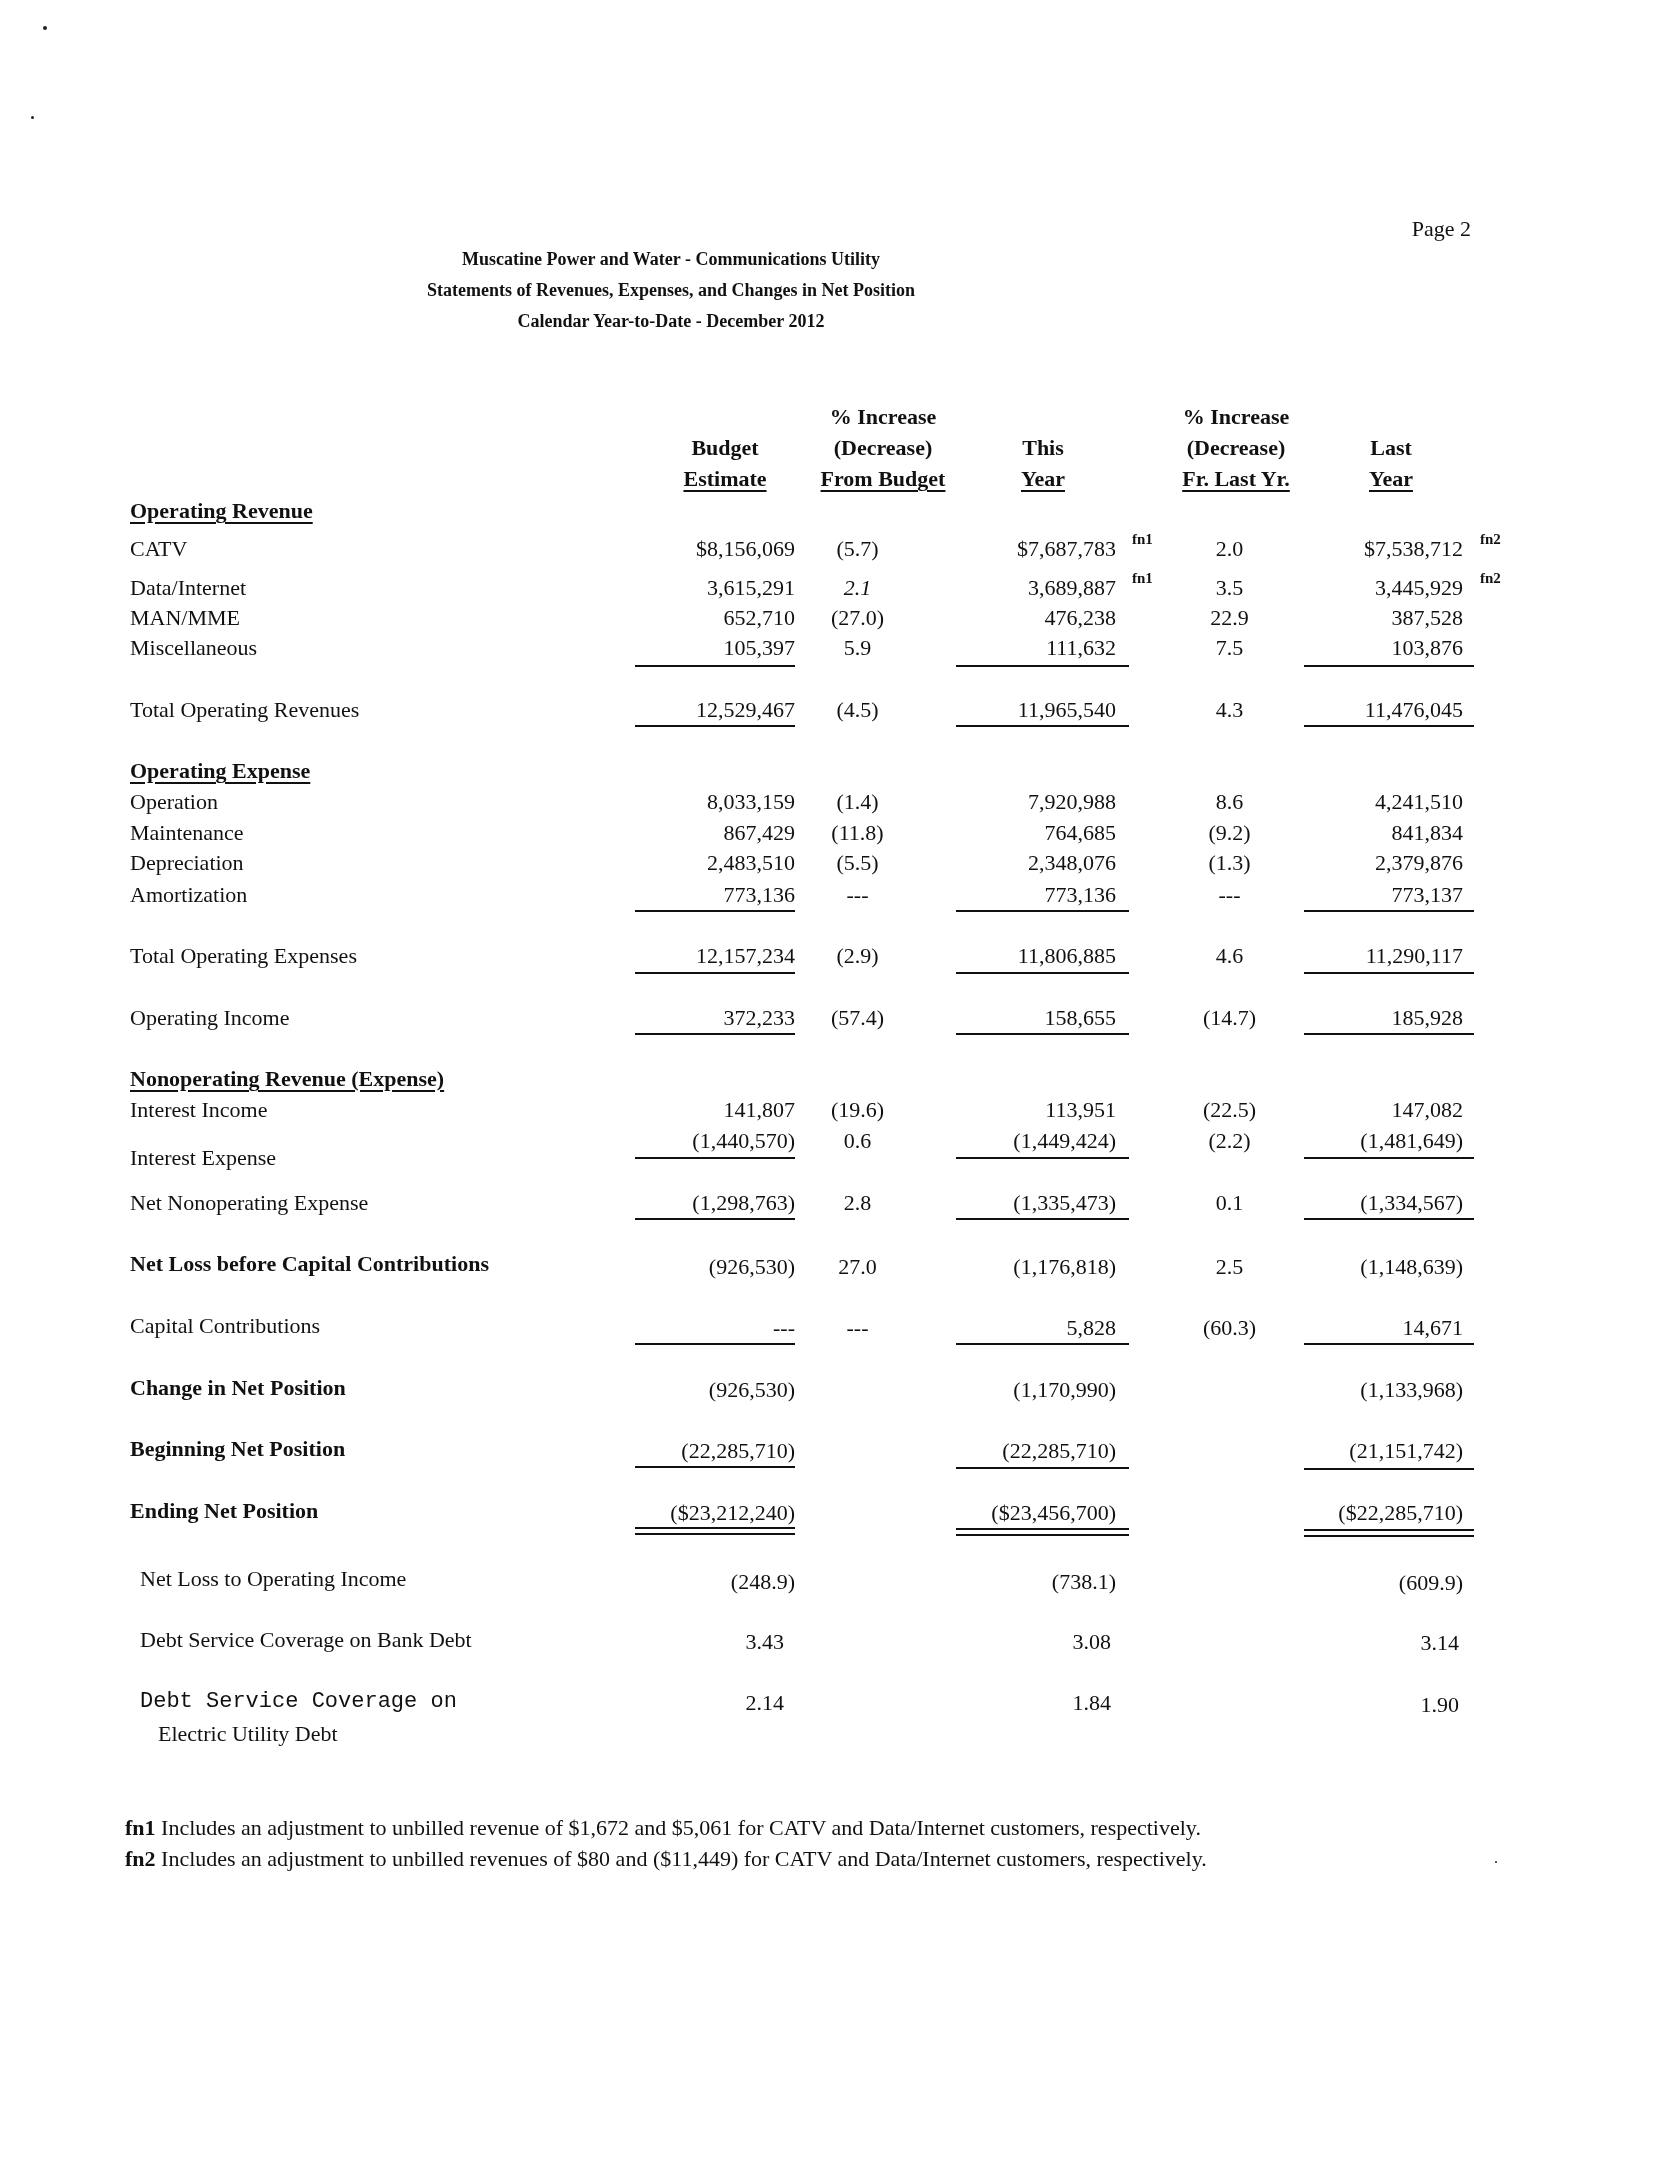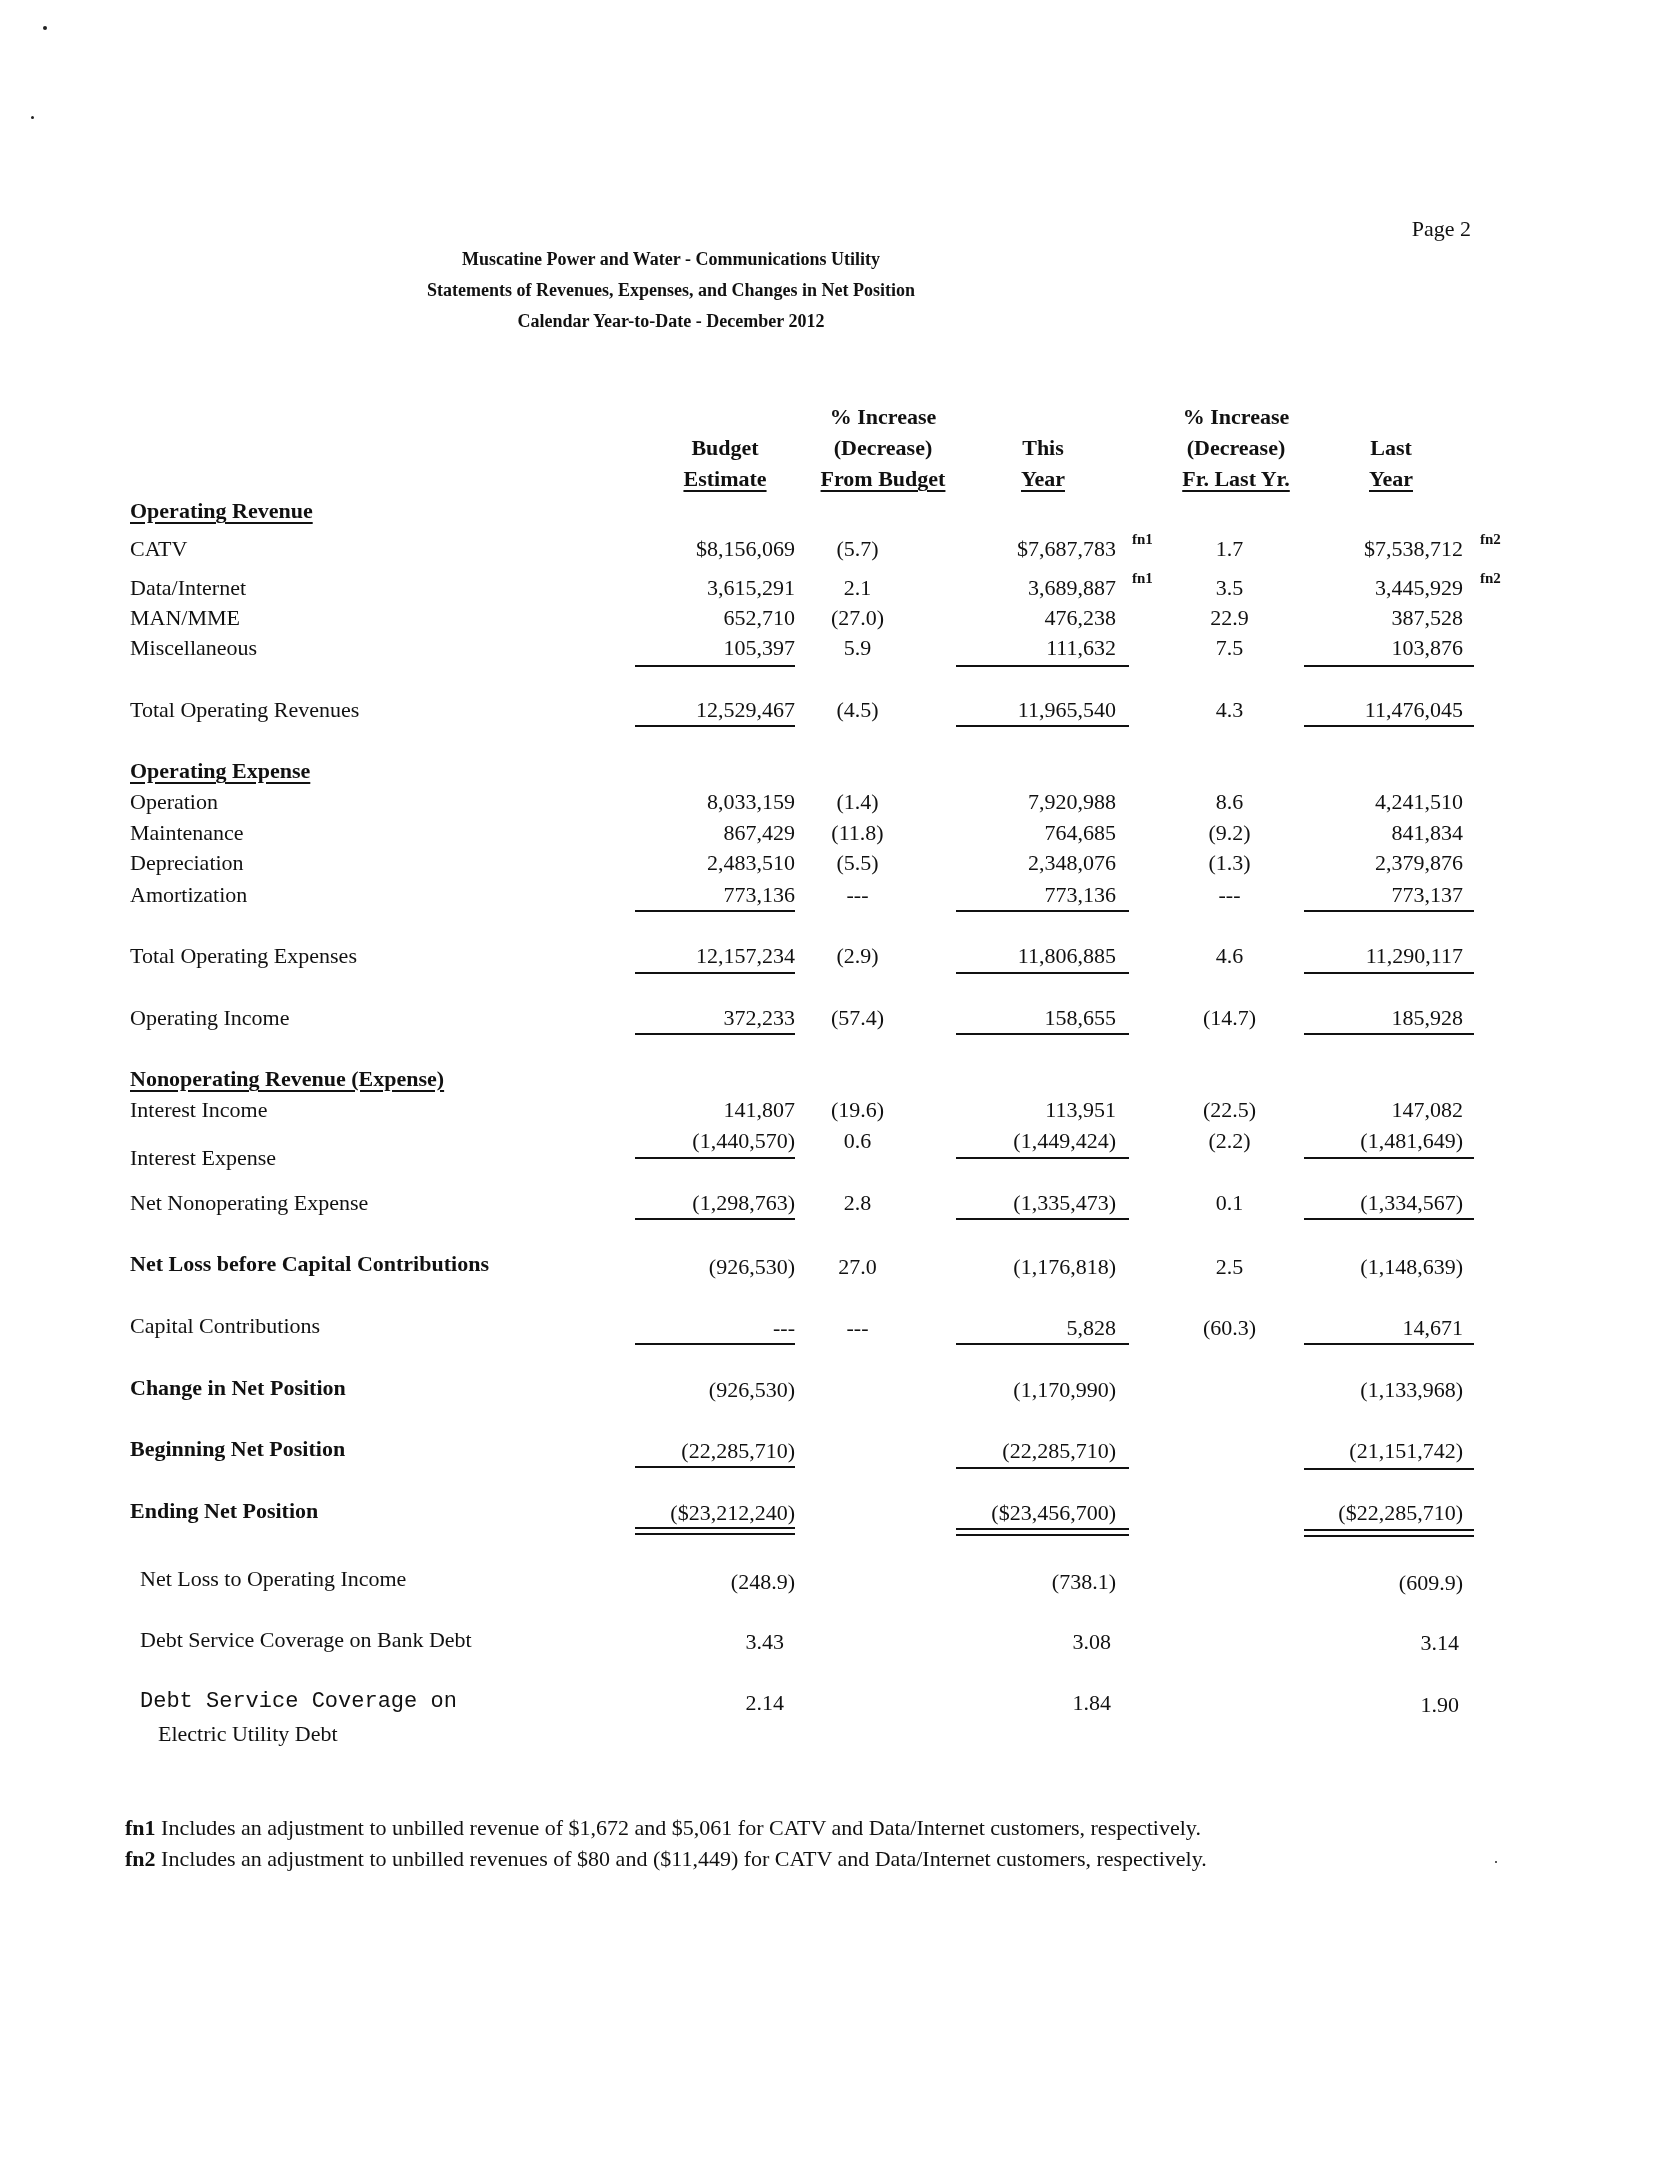--- a/index.html
+++ b/index.html
@@ -65,29 +65,29 @@
 </div>
 
 <div class="abs txt section" style="top:497px;">Operating Revenue</div>
 
 <div>
   <div class="abs txt label" style="top:535px;">CATV</div>
   <div class="abs txt num c-budget" style="top:535px;">$8,156,069</div>
   <div class="abs txt c-pct1" style="top:535px;">(5.7)</div>
   <div class="abs txt num c-this" style="top:535px;">$7,687,783</div>
   <div class="fn" style="left:1132px;top:531px;">fn1</div>
-  <div class="abs txt c-pct2" style="top:535px;">1.7</div>
+  <div class="abs txt c-pct2" style="top:535px;">2.0</div>
   <div class="abs txt num c-last" style="top:535px;">$7,538,712</div>
   <div class="fn" style="left:1480px;top:531px;">fn2</div>
 </div>
 
 <div>
   <div class="abs txt label" style="top:574px;">Data/Internet</div>
   <div class="abs txt num c-budget" style="top:574px;">3,615,291</div>
-  <div class="abs txt c-pct1" style="top:574px;">2.1</div>
+  <div class="abs txt c-pct1" style="top:574px;font-style:italic;">2.1</div>
   <div class="abs txt num c-this" style="top:574px;">3,689,887</div>
   <div class="fn" style="left:1132px;top:570px;">fn1</div>
   <div class="abs txt c-pct2" style="top:574px;">3.5</div>
   <div class="abs txt num c-last" style="top:574px;">3,445,929</div>
   <div class="fn" style="left:1480px;top:570px;">fn2</div>
 </div>
 
 <div>
   <div class="abs txt label" style="top:604px;">MAN/MME</div>
   <div class="abs txt num c-budget" style="top:604px;">652,710</div>

